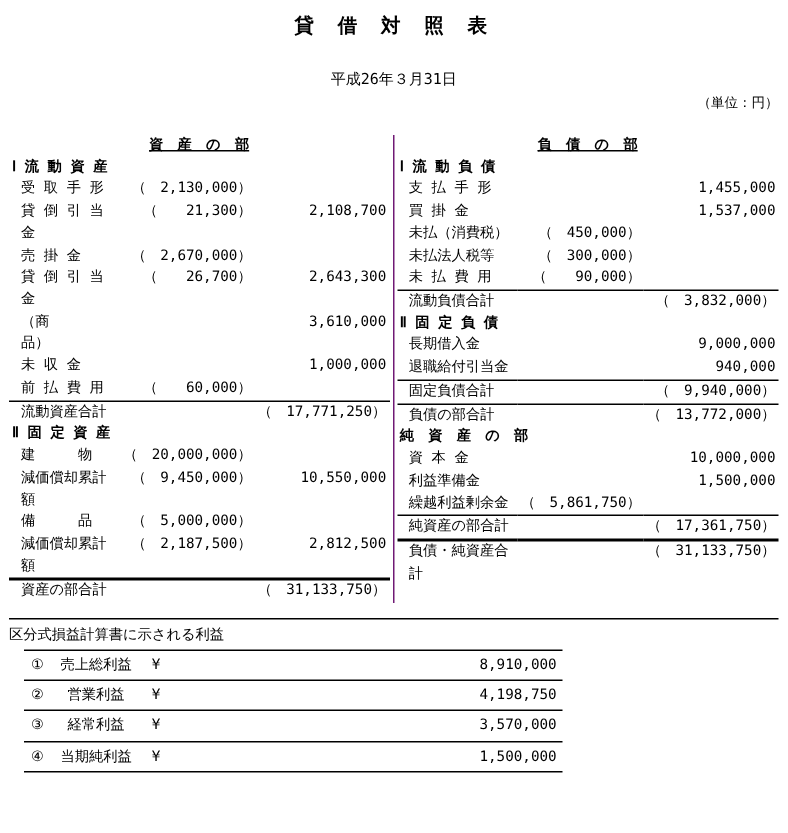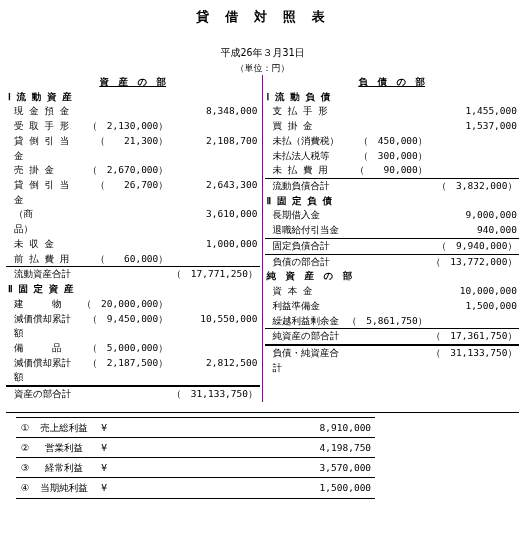--- a/index.html
+++ b/index.html
@@ -18,23 +18,23 @@
       font-weight: bold;
       letter-spacing: 4px;
       margin-bottom: 20px;
     }
     .sub-title {
       text-align: center;
       font-size: 10px;
       margin-bottom: 2px;
     }
     .unit-right {
-      text-align: center;
+      text-align: right;
       font-size: 9px;
-      margin-bottom: 0;
+      margin-bottom: 15px;
     }
     
     .summary-section {
       margin-top: 10px;
       border-top: 1px solid #000;
       padding-top: 4px;
     }
     .summary-label {
       font-size: 9.5px;
       margin-bottom: 3px;
@@ -102,25 +102,20 @@
     <table class="col-tbl">
       <tbody>
           <tr>
         <td colspan="3" class="hdr">資　産　の　部</td>
       </tr>
 
       <tr>
             <td colspan="3" class="cat">Ⅰ 流 動 資 産</td>
           </tr>
       <tr>
-            <td class="in1">現 金 預 金</td>
-            <td class="r"></td>
-            <td class="r">8,348,000</td>
-          </tr>
-      <tr>
             <td class="in1">受 取 手 形</td>
             <td class="r">（　2,130,000）</td>
             <td class="r"></td>
           </tr>
       <tr>
             <td class="in1">貸 倒 引 当 金</td>
             <td class="r">（　　21,300）</td>
             <td class="r">2,108,700</td>
           </tr>
       <tr>
@@ -278,20 +273,21 @@
             <td class="in1">負債・純資産合計</td>
             <td class="r"></td>
             <td class="r">（　31,133,750）</td>
           </tr>
     </tbody>
       </table>
   </div>
 </div>
 
 <div class="summary-section">
+  <div class="summary-label">区分式損益計算書に示される利益</div>
   <table class="summary-table">
     <tbody>
         <tr class="summary-row">
       <td class="circle-num">①</td>
       <td class="s-label">売上総利益</td>
       <td class="s-yen">¥</td>
       <td class="s-amount">8,910,000</td>
     </tr>
     <tr class="summary-row">
       <td class="circle-num">②</td>

